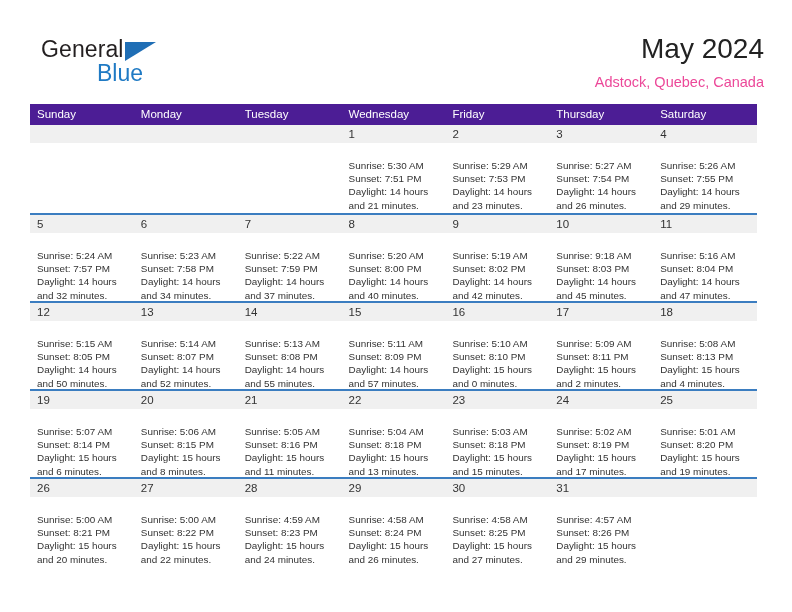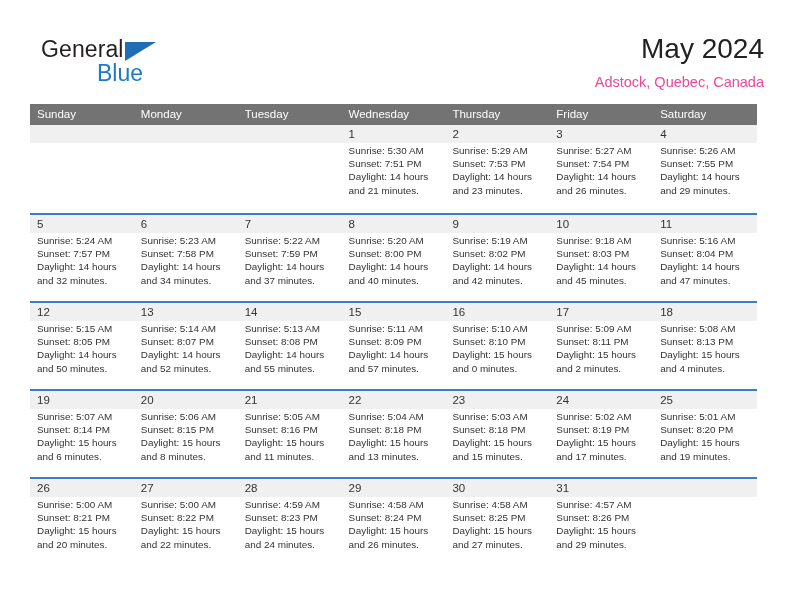--- a/index.html
+++ b/index.html
@@ -89,21 +89,21 @@
 
   
   .calendar {
     position: absolute;
     left: 30px;
     top: 104px;
     width: 727px;
   }
   .cal-head {
     display: flex;
-    background: #737373;
+    background: #4c1d95;
     height: 21px;
   }
   .cal-head .dow {
     flex: 1 1 0;
     color: #ffffff;
     font-size: 11.5px;
     line-height: 21px;
     padding-left: 7px;
     box-sizing: border-box;
     white-space: nowrap;
@@ -131,21 +131,21 @@
     font-size: 11.5px;
     line-height: 18px;
     color: #333333;
     padding-left: 7px;
     box-sizing: border-box;
   }
   .cell.blank .daynum-band {
     background: #f0f0f0;
   }
   .cell .info {
-    padding: 1px 6px 0 7px;
+    padding: 16px 6px 0 7px;
     font-size: 9.9px;
     line-height: 13.2px;
     color: #333333;
   }
   .cell .info div {
     white-space: nowrap;
   }
 </style>
 </head>
 <body>
@@ -168,22 +168,22 @@
     </div>
 
   </div>
 
   <div class="calendar">
     <div class="cal-head">
       <div class="dow">Sunday</div>
       <div class="dow">Monday</div>
       <div class="dow">Tuesday</div>
       <div class="dow">Wednesday</div>
+      <div class="dow">Friday</div>
       <div class="dow">Thursday</div>
-      <div class="dow">Friday</div>
       <div class="dow">Saturday</div>
     </div>
     <div id="weeks-container">
         <div class="week first">
           <div class="cell blank">
             <div class="daynum-band"></div>
           </div>
           <div class="cell blank">
             <div class="daynum-band"></div>
           </div>

